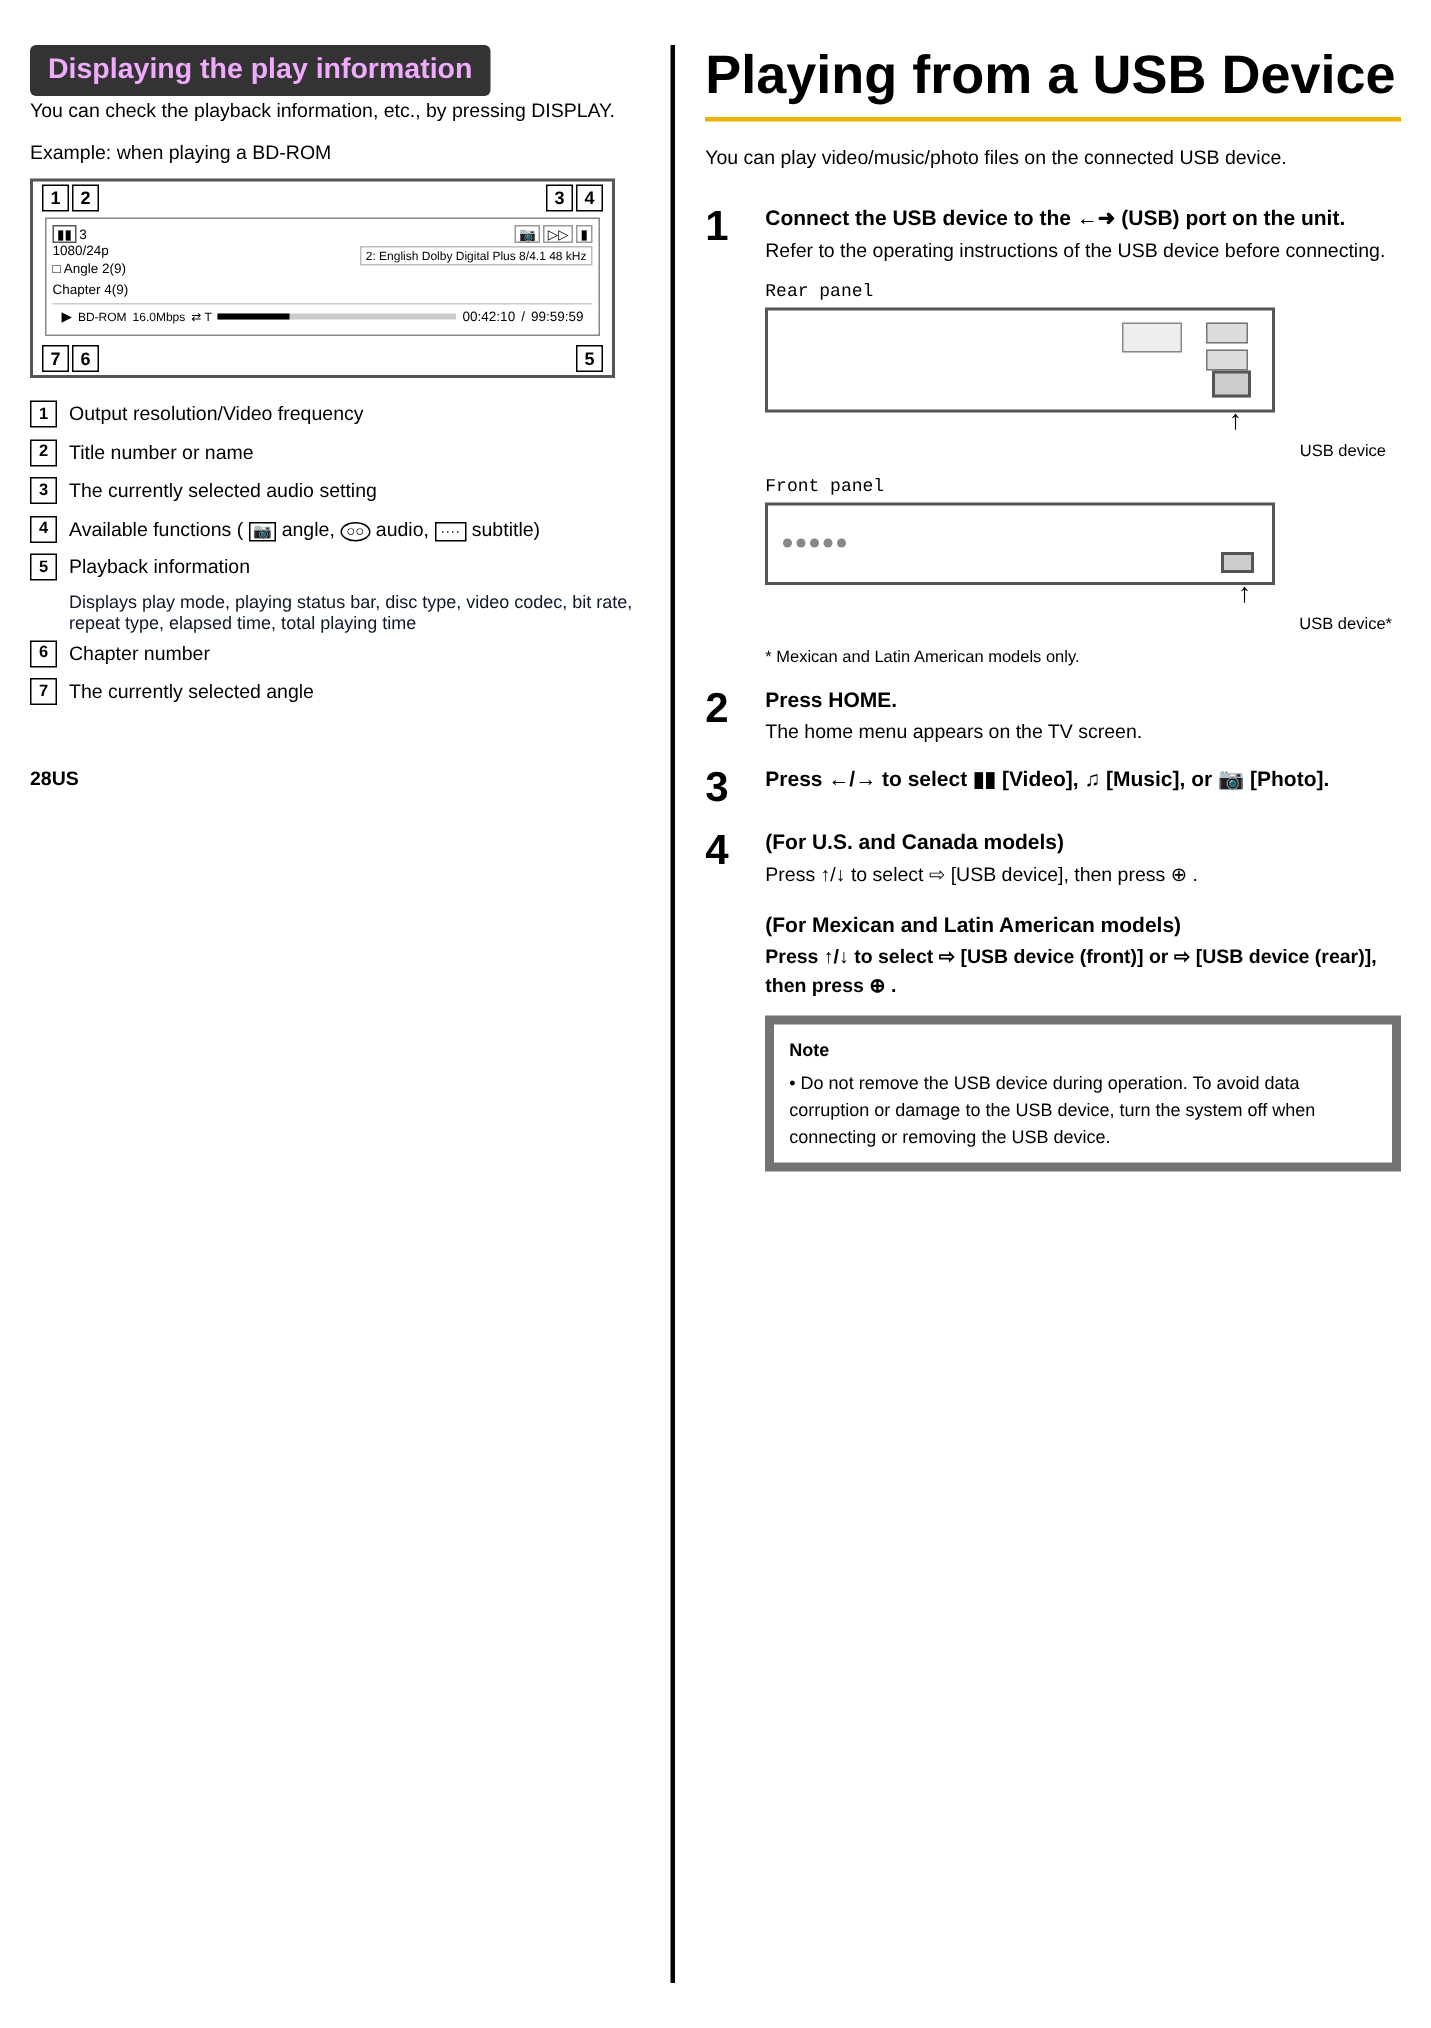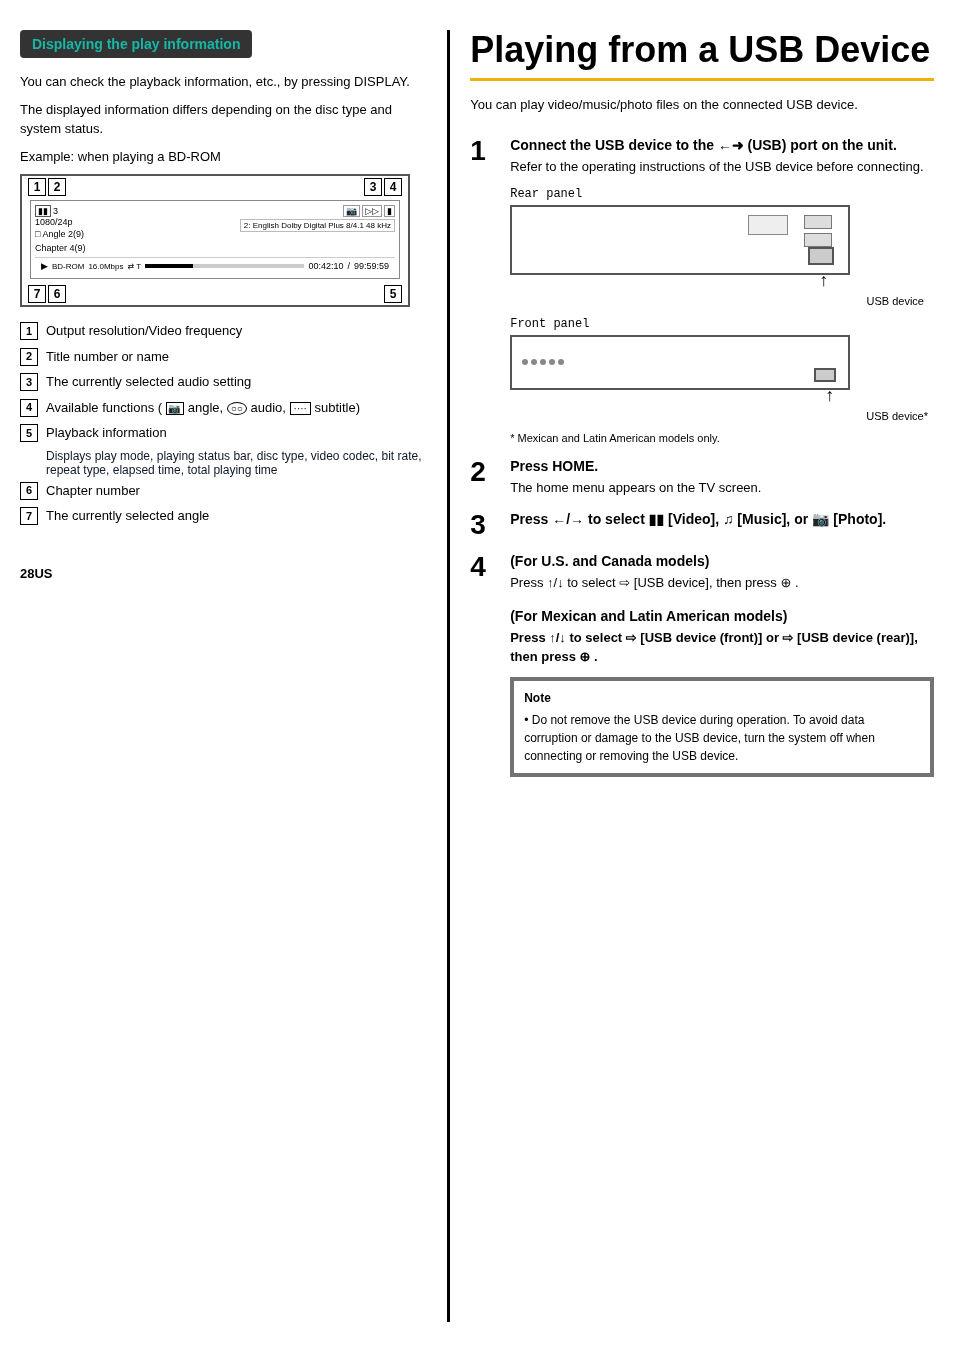--- a/index.html
+++ b/index.html
@@ -26,26 +26,26 @@
     
     .right-col {
       width: 490px;
       padding-left: 20px;
       border-left: 3px solid #000;
     }
 
     
     .section-header {
       background: #333;
-      color: #14b8a6;
-      font-size: 14px;
+      color: #f0abfc;
+      font-size: 19px;
       font-weight: bold;
       padding: 6px 12px;
       border-radius: 4px;
-      margin-bottom: 14px;
+      margin-bottom: 0;
       display: inline-block;
     }
 
     
     .big-title {
       font-size: 36px;
       font-weight: bold;
       line-height: 1.1;
       margin-bottom: 14px;
       border-bottom: 3px solid #eab308;
@@ -145,21 +145,21 @@
       border: 2px solid #555;
       width: 340px;
       height: 55px;
       position: relative;
       background: #fff;
     }
     .usb-asterisk-note { font-size: 11px; margin-top: 4px; }
 
     
     .note-box {
-      border: 4px solid #737373;
+      border: 6px solid #737373;
       padding: 8px 10px;
       margin-top: 10px;
       font-size: 12px;
       line-height: 1.5;
     }
     .note-title {
       font-weight: bold;
       font-size: 12px;
       margin-bottom: 4px;
     }
@@ -175,21 +175,20 @@
 </head>
 <body>
 
 <div class="page" style="position:relative;">
 
   <div class="left-col">
 
     <div class="section-header">Displaying the play information</div>
 
     <p>You can check the playback information, etc., by pressing DISPLAY.</p>
-    <p>The displayed information differs depending on the disc type and system status.</p>
 
     <p class="example-label">Example: when playing a BD-ROM</p>
 
     
     <div class="bd-display">
 
       <div style="display:flex; justify-content:space-between; padding: 2px 6px 0 6px; position: relative;">
         <div style="display:flex; gap:2px;">
           <div class="bd-num-box">1</div>
           <div class="bd-num-box">2</div>

